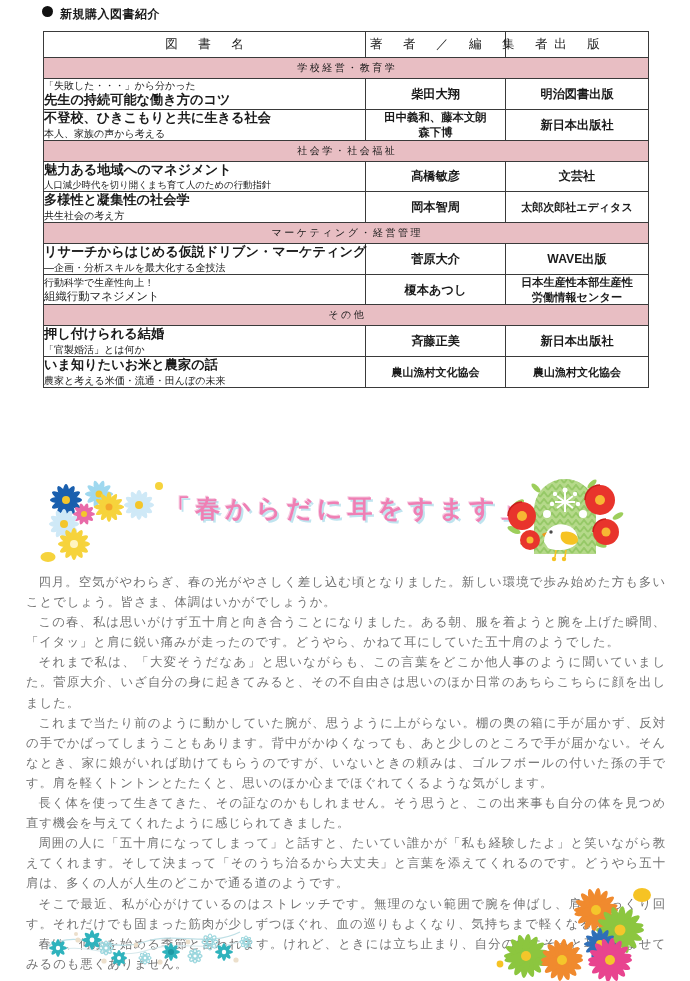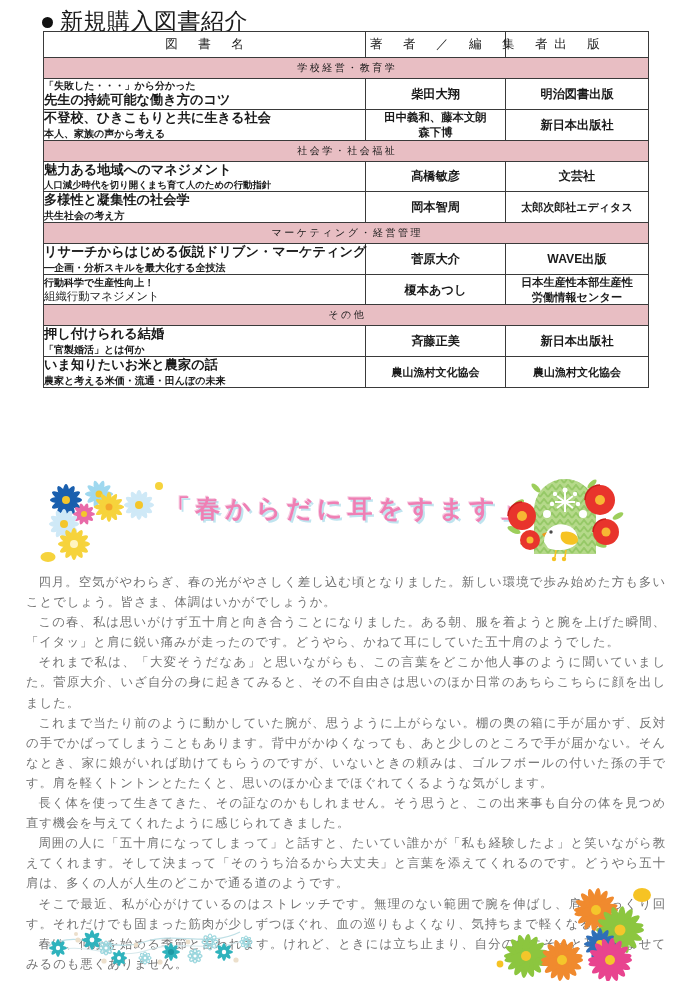--- a/index.html
+++ b/index.html
@@ -14,22 +14,22 @@
     overflow: hidden;
     font-family: "Liberation Sans", "DejaVu Sans", sans-serif;
     color: #1a1a1a;
   }
 
   
   .page-heading {
     position: absolute;
     left: 42px;
     top: 6px;
-    font-size: 23px;
-    font-weight: normal;
+    font-size: 12px;
+    font-weight: bold;
     letter-spacing: 0.5px;
     white-space: nowrap;
   }
   .page-heading .bullet {
     display: inline-block;
     width: 11px;
     height: 11px;
     border-radius: 50%;
     background: #111111;
     margin-right: 7px;
@@ -85,21 +85,21 @@
     font-weight: bold;
     line-height: 1.28;
     white-space: nowrap;
   }
   .t-main.small {
     font-size: 11.4px;
     font-weight: normal;
   }
   .t-sub {
     font-size: 10px;
-    font-weight: bold;
+    font-weight: normal;
     line-height: 1.3;
     white-space: nowrap;
   }
   .t-sub.tiny { font-size: 9.4px; }
   .single-line .t-main { font-size: 13.2px; }
 
   .mid-cell {
     text-align: center;
     font-size: 12.2px;
     font-weight: bold;

